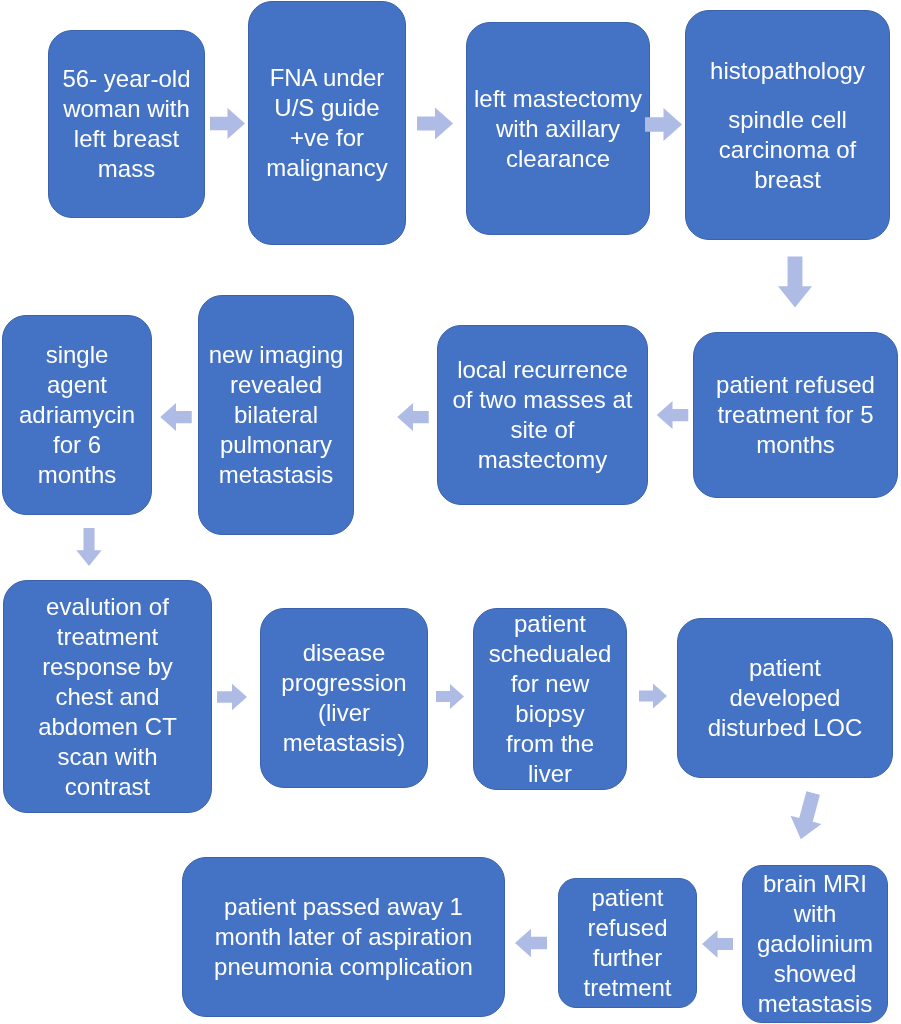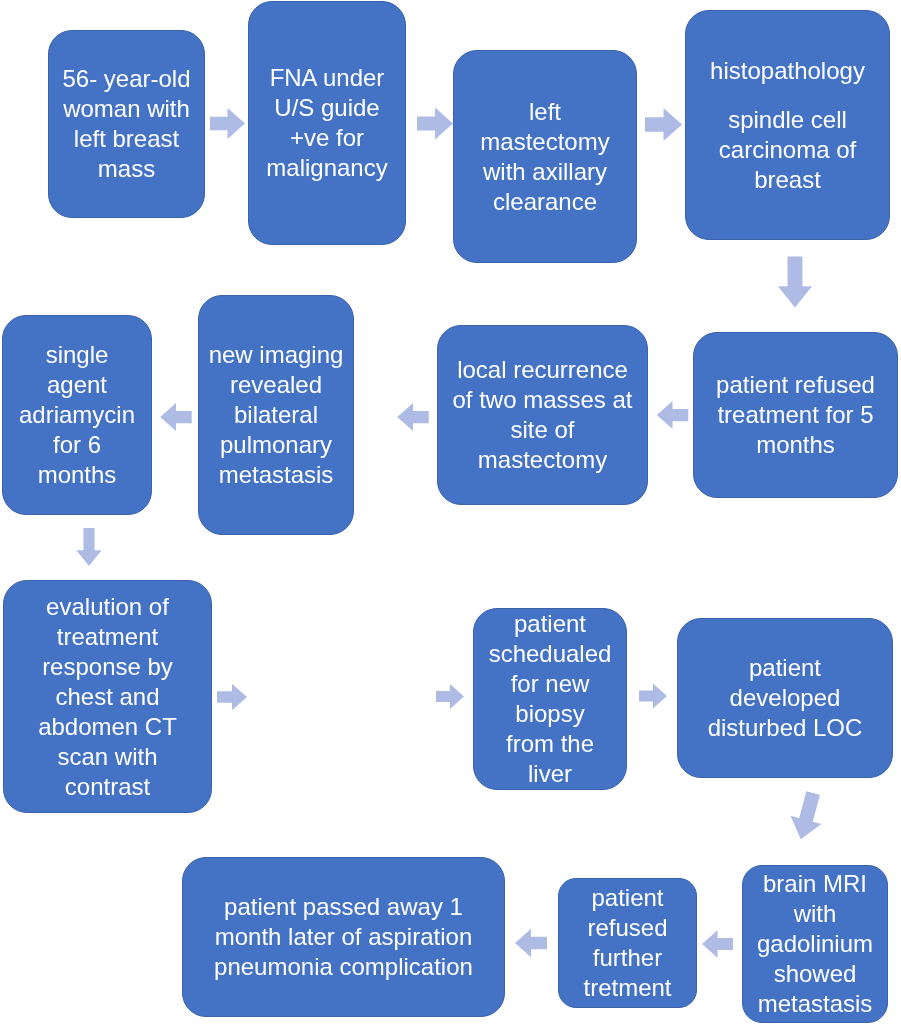--- a/index.html
+++ b/index.html
@@ -34,21 +34,21 @@
   </svg>
 
   <div class="node" style="left:248px;top:1px;width:158px;height:244px;">
     <span class="t">FNA under U/S guide +ve for malignancy</span>
   </div>
 
   <svg class="arrow" style="left:417px;top:107px;" width="36" height="33" viewBox="0 0 36 32">
     <polygon points="0,9 18,9 18,0 36,16 18,32 18,23 0,23" fill="#aebce5"></polygon>
   </svg>
 
-  <div class="node" style="left:453px;top:22px;width:184px;height:213px;padding:0 20px;margin-top:28px;">
+  <div class="node" style="left:466px;top:22px;width:184px;height:213px;padding:0 5px;">
     <span class="t">left mastectomy with axillary clearance</span>
   </div>
 
   <svg class="arrow" style="left:645px;top:108px;" width="37" height="33" viewBox="0 0 36 32">
     <polygon points="0,9 18,9 18,0 36,16 18,32 18,23 0,23" fill="#aebce5"></polygon>
   </svg>
 
   <div class="node" style="left:685px;top:10px;width:205px;height:230px;">
     <span class="p1">histopathology</span>
     <span class="p2">spindle cell carcinoma of breast</span>
@@ -91,20 +91,23 @@
   </svg>
 
   <div class="node" style="left:3px;top:580px;width:209px;height:233px;padding:0 20px;">
     <span class="t">evalution of treatment response by chest and abdomen CT scan with contrast</span>
   </div>
 
   <svg class="arrow" style="left:217px;top:683px;" width="30" height="28" viewBox="0 0 36 32">
     <polygon points="0,9 18,9 18,0 36,16 18,32 18,23 0,23" fill="#aebce5"></polygon>
   </svg>
 
+  <div class="node" style="left:260px;top:608px;width:168px;height:180px;">
+    <span class="t">disease progression (liver metastasis)</span>
+  </div>
 
   <svg class="arrow" style="left:436px;top:683px;" width="28" height="27" viewBox="0 0 36 32">
     <polygon points="0,9 18,9 18,0 36,16 18,32 18,23 0,23" fill="#aebce5"></polygon>
   </svg>
 
   <div class="node" style="left:473px;top:608px;width:154px;height:182px;padding:16px 16px;">
     <span class="t">patient schedualed for new biopsy from the liver</span>
   </div>
 
   <svg class="arrow" style="left:639px;top:682px;" width="28" height="28" viewBox="0 0 36 32">

